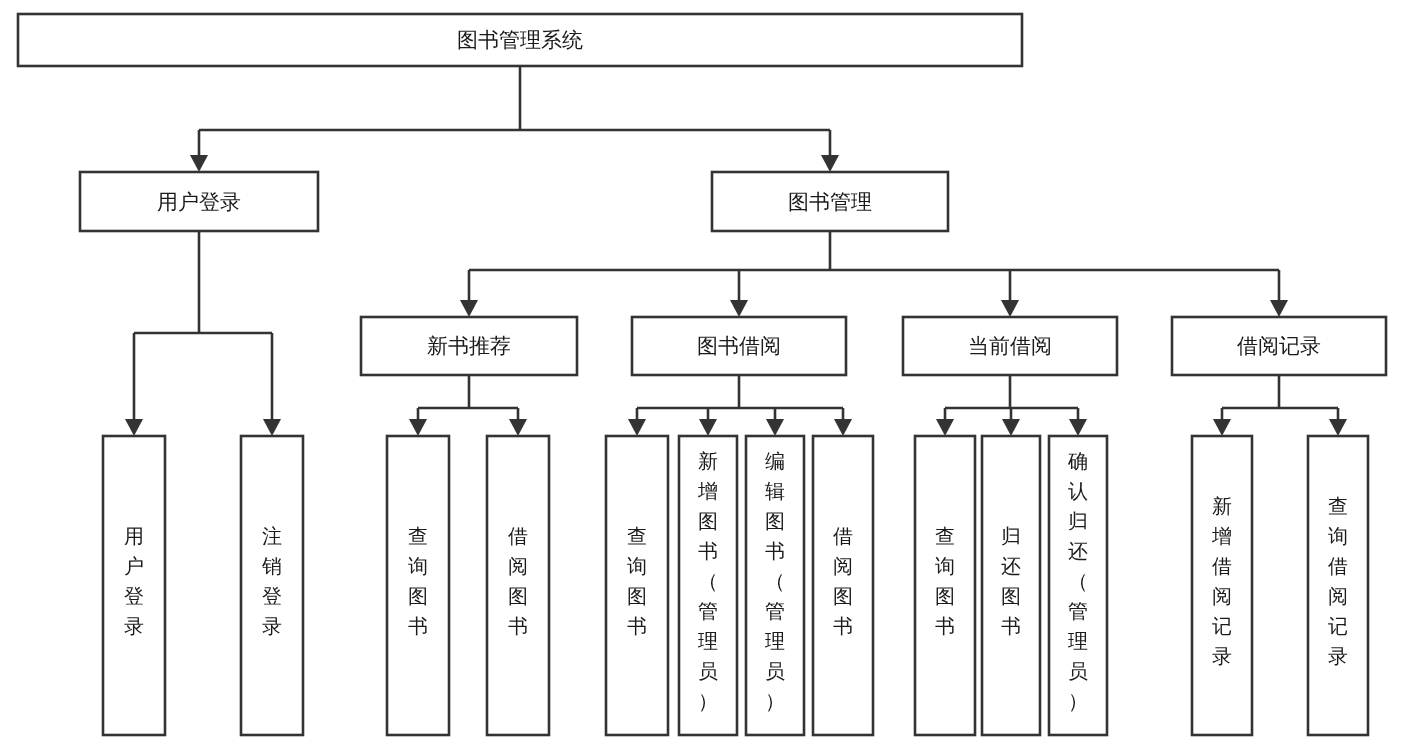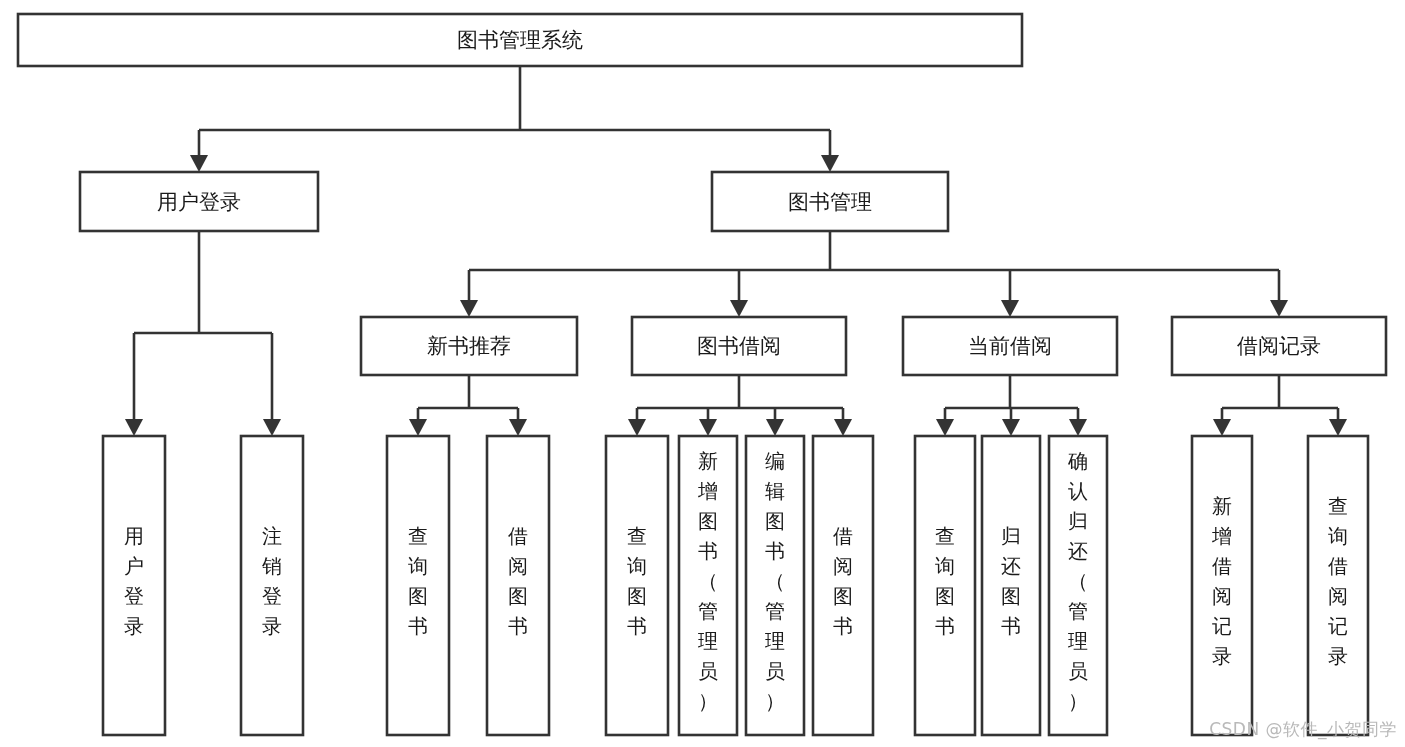--- a/index.html
+++ b/index.html
@@ -203,15 +203,14 @@
           <rect x="1192" y="436" width="60" height="299" class="node-box"></rect>
           <text x="1222" class="node-label-v"><tspan x="1222" y="512.5">新</tspan><tspan x="1222" y="542.5">增</tspan><tspan x="1222" y="572.5">借</tspan><tspan x="1222" y="602.5">阅</tspan><tspan x="1222" y="632.5">记</tspan><tspan x="1222" y="662.5">录</tspan></text>
         </g>
         <g>
           <rect x="1308" y="436" width="60" height="299" class="node-box"></rect>
           <text x="1338" class="node-label-v"><tspan x="1338" y="512.5">查</tspan><tspan x="1338" y="542.5">询</tspan><tspan x="1338" y="572.5">借</tspan><tspan x="1338" y="602.5">阅</tspan><tspan x="1338" y="632.5">记</tspan><tspan x="1338" y="662.5">录</tspan></text>
         </g>
       </g>
   </svg>
 
-  <div class="watermark">CSDN @软件_小贺同学</div>
 
 </div>
 
 </body></html>

